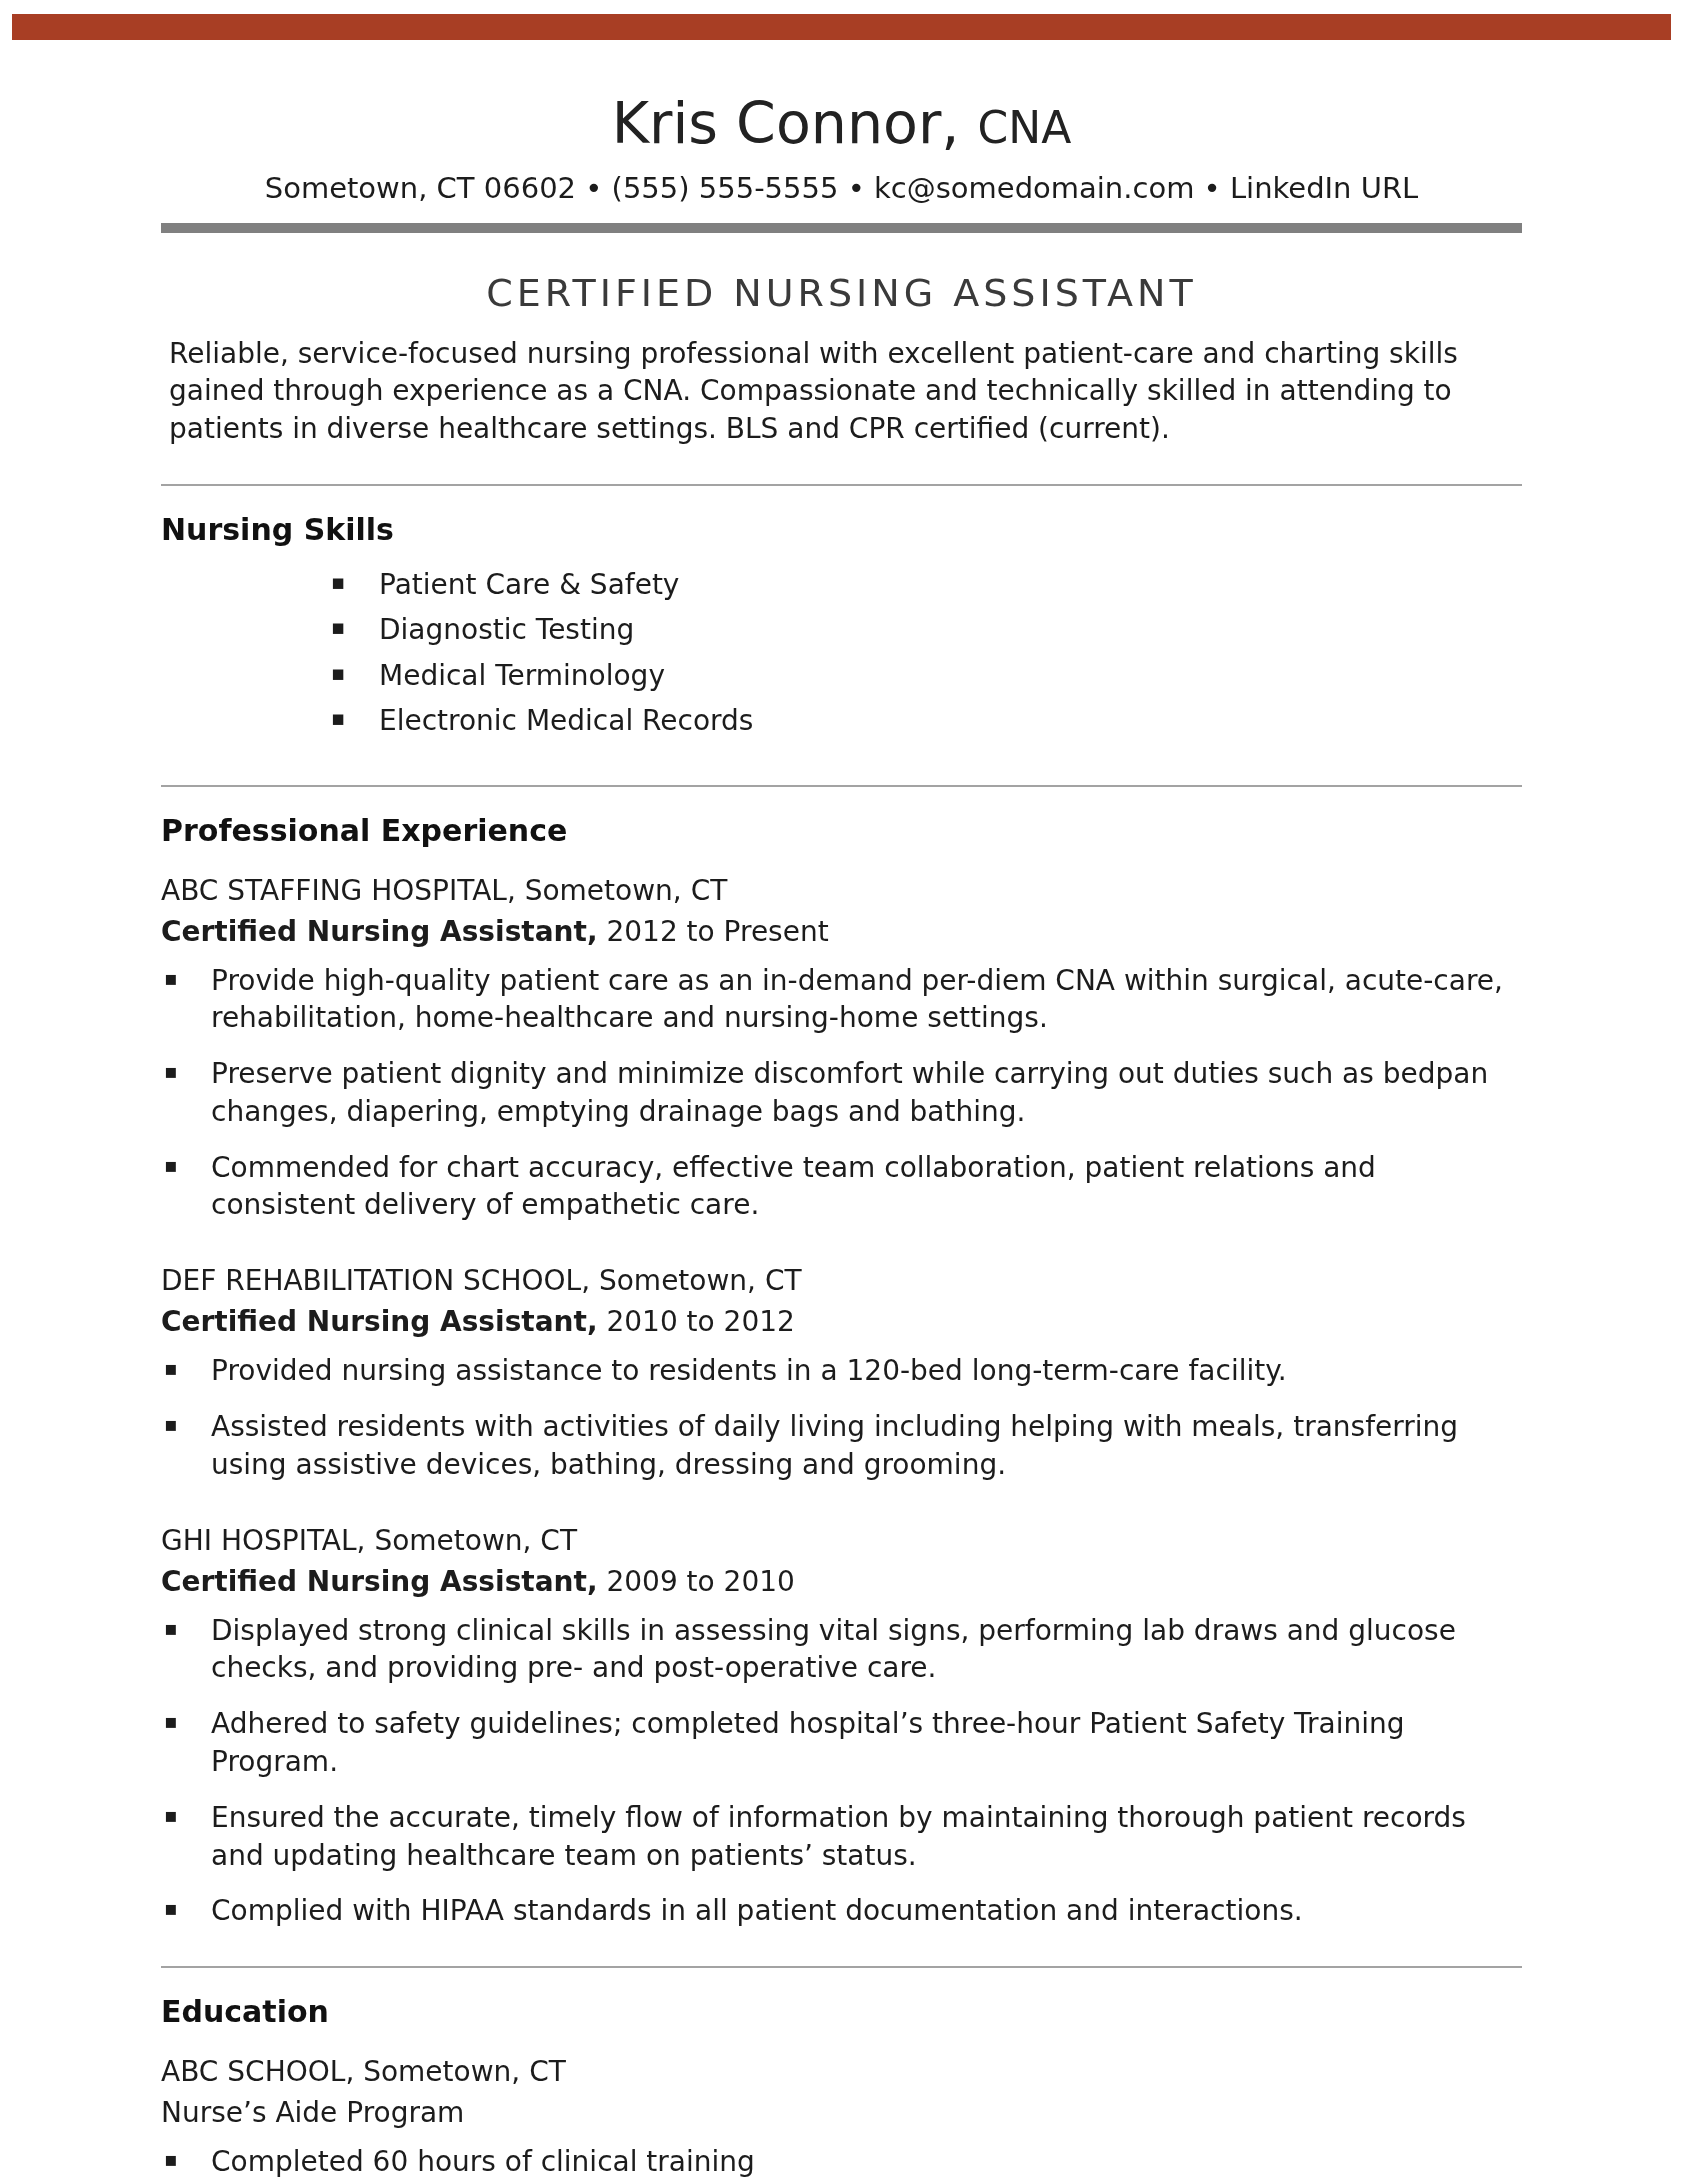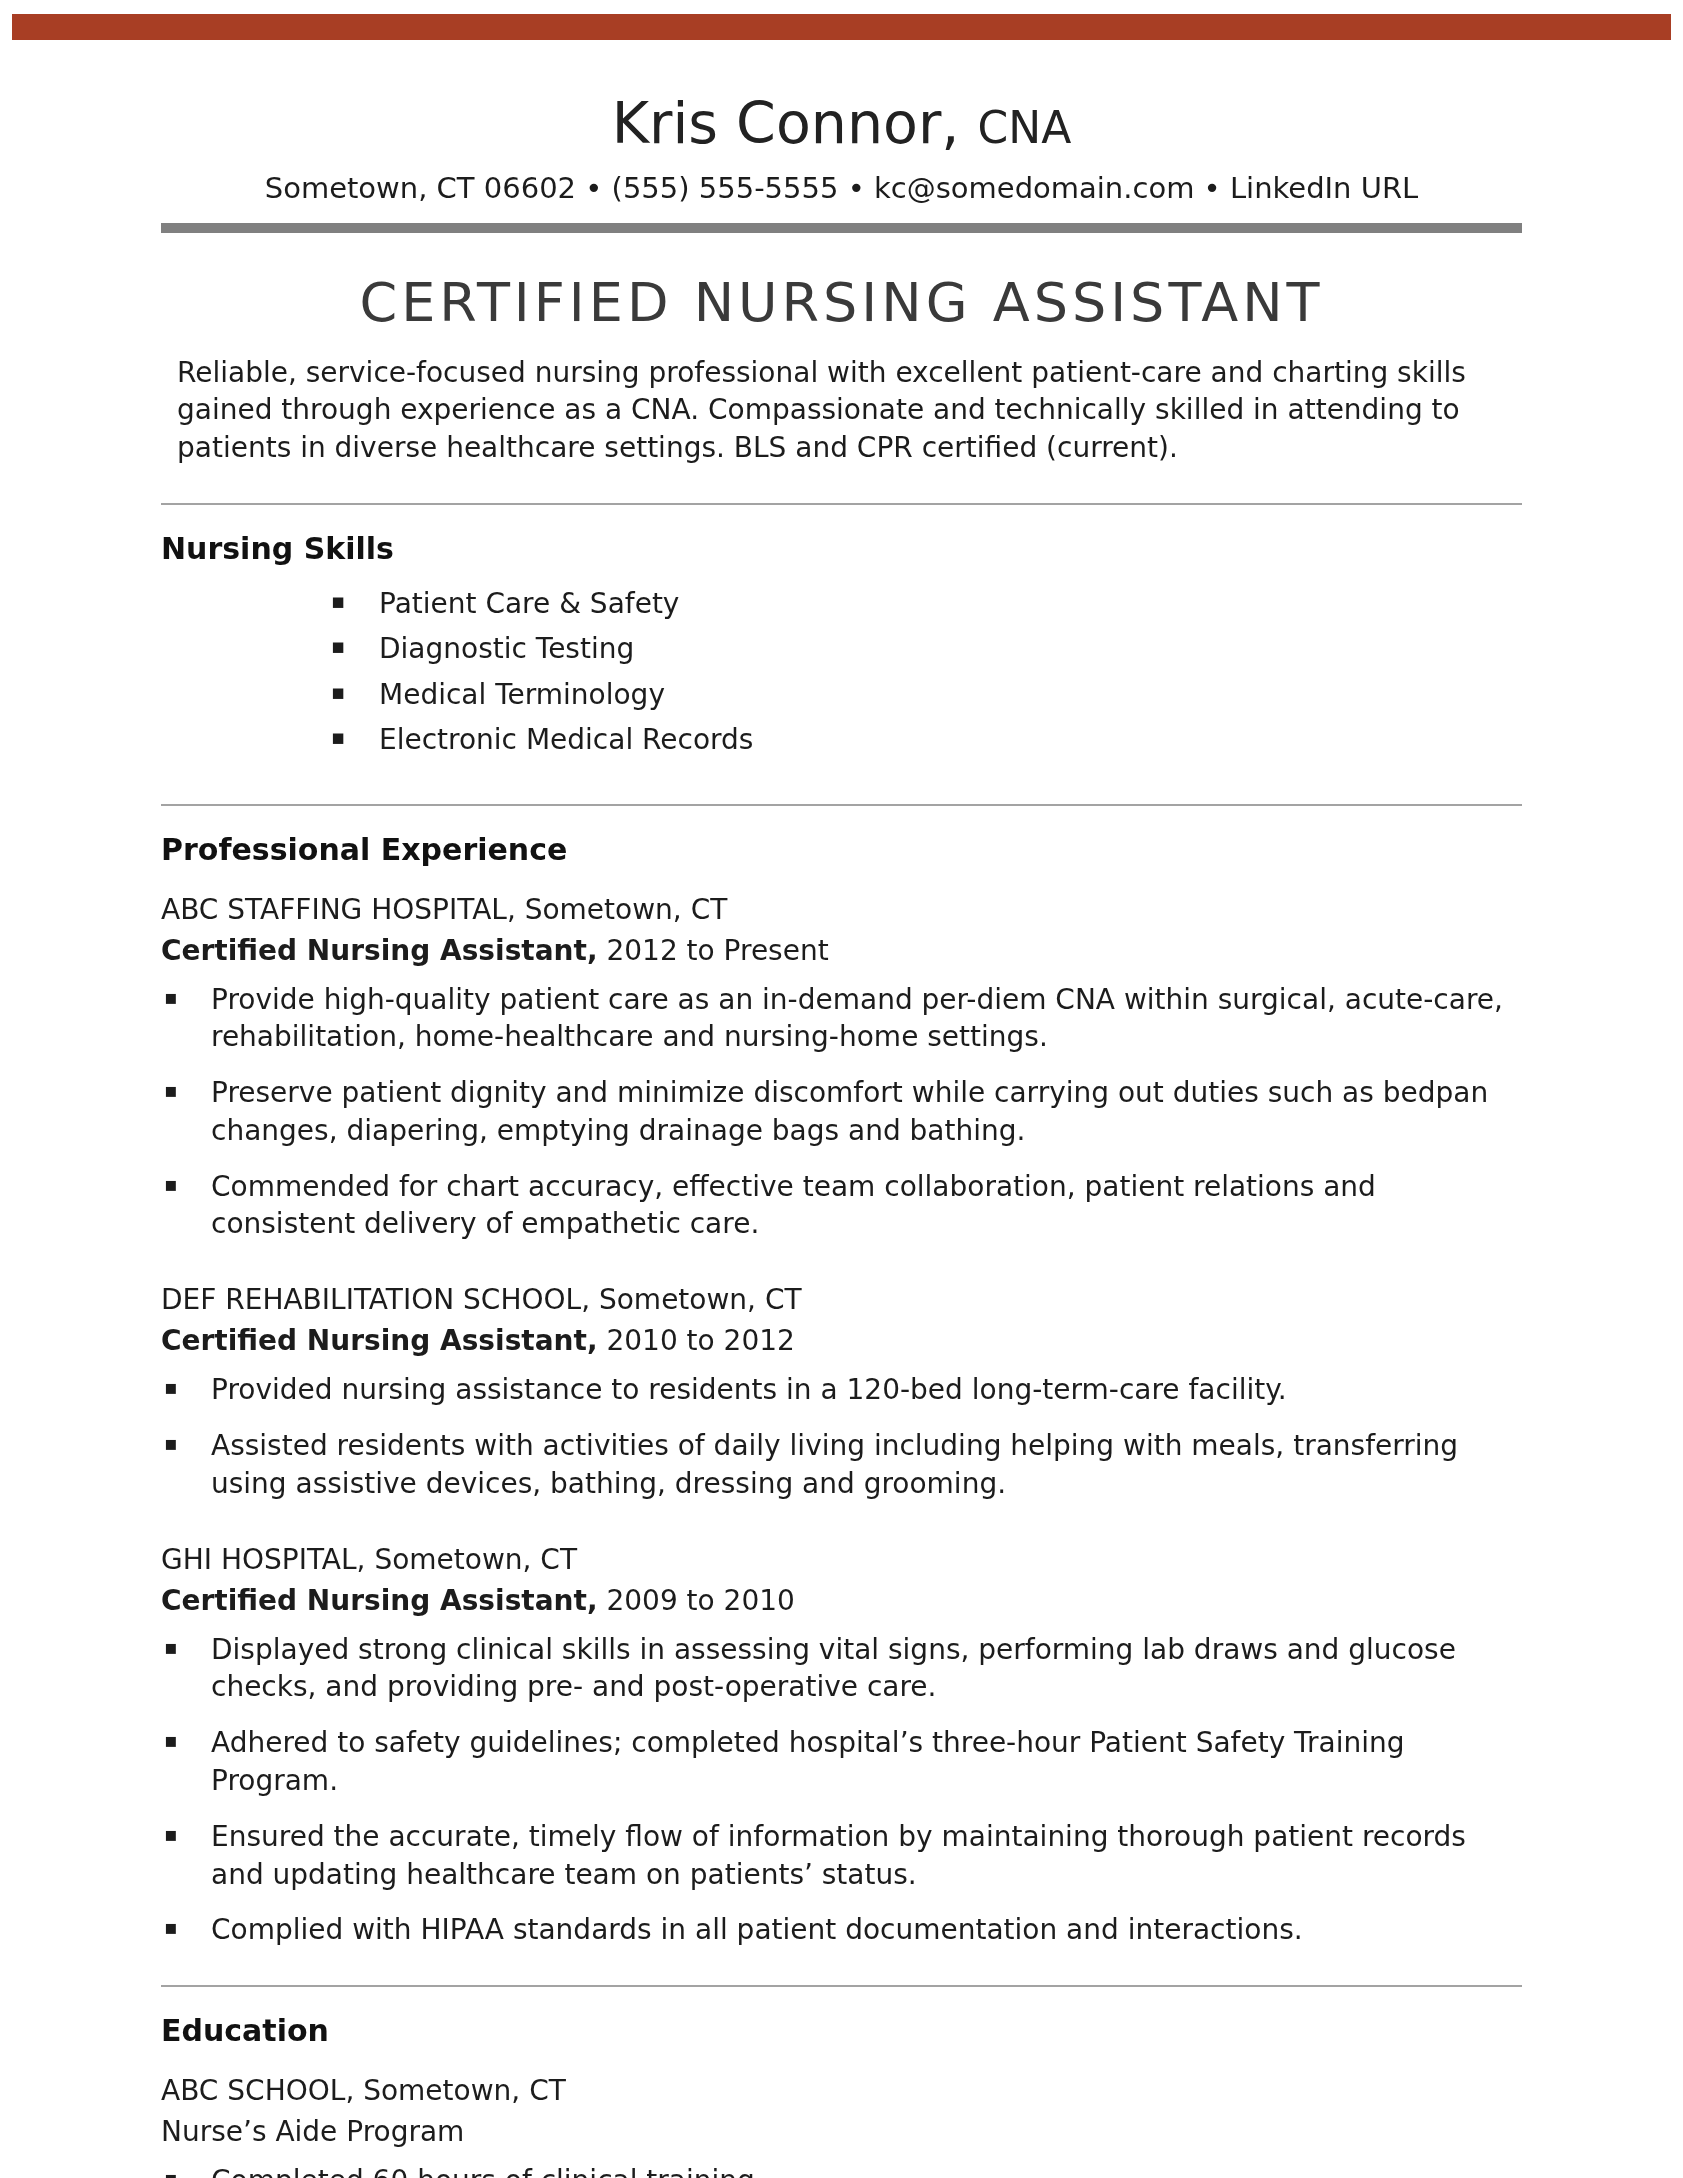--- a/index.html
+++ b/index.html
@@ -40,26 +40,26 @@
   }
   .thick-rule {
     height: 10px;
     background: #808080;
     margin-top: 18px;
   }
   .resume-title {
     margin: 38px 0 20px 0;
     text-align: center;
     font-weight: 400;
-    font-size: 54px;
+    font-size: 38px;
     letter-spacing: 4px;
     color: #3a3a3a;
   }
   .summary {
-    margin: 16px;
+    margin: 8px;
     font-size: 28px;
     line-height: 1.35;
   }
   .thin-rule {
     border: none;
     border-top: 2px solid #a3a3a3;
     margin: 36px 0 0 0;
   }
   .section-heading {
     margin: 26px 0 20px 0;

